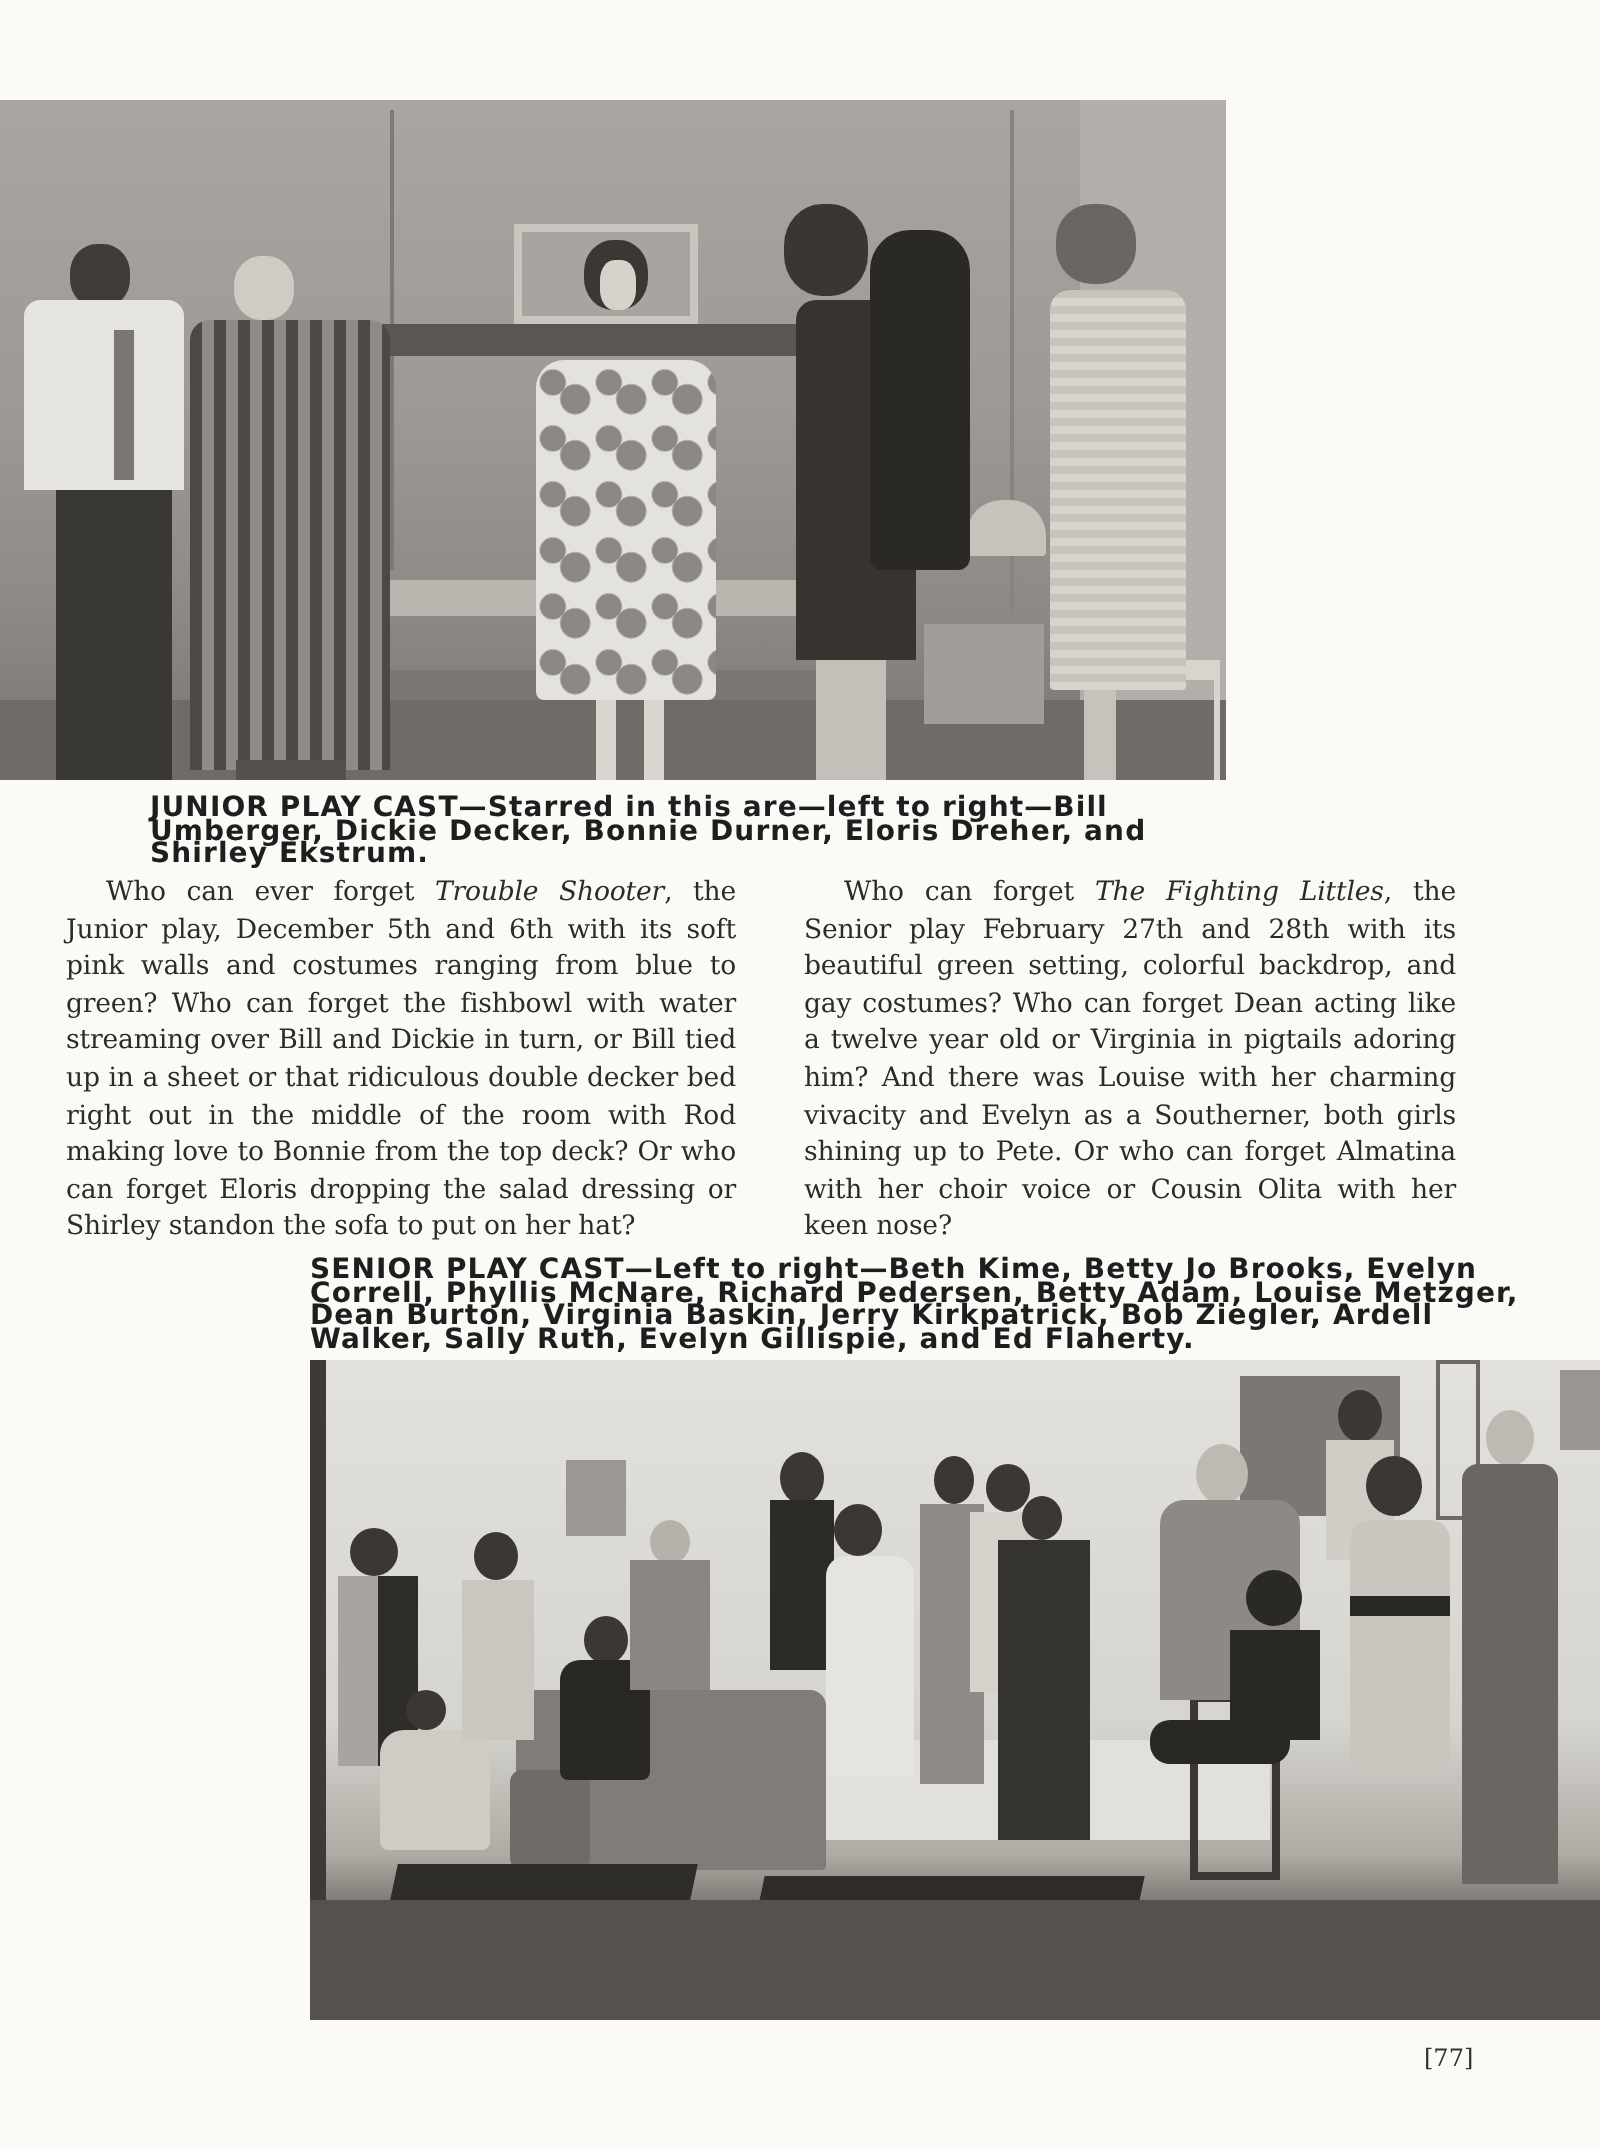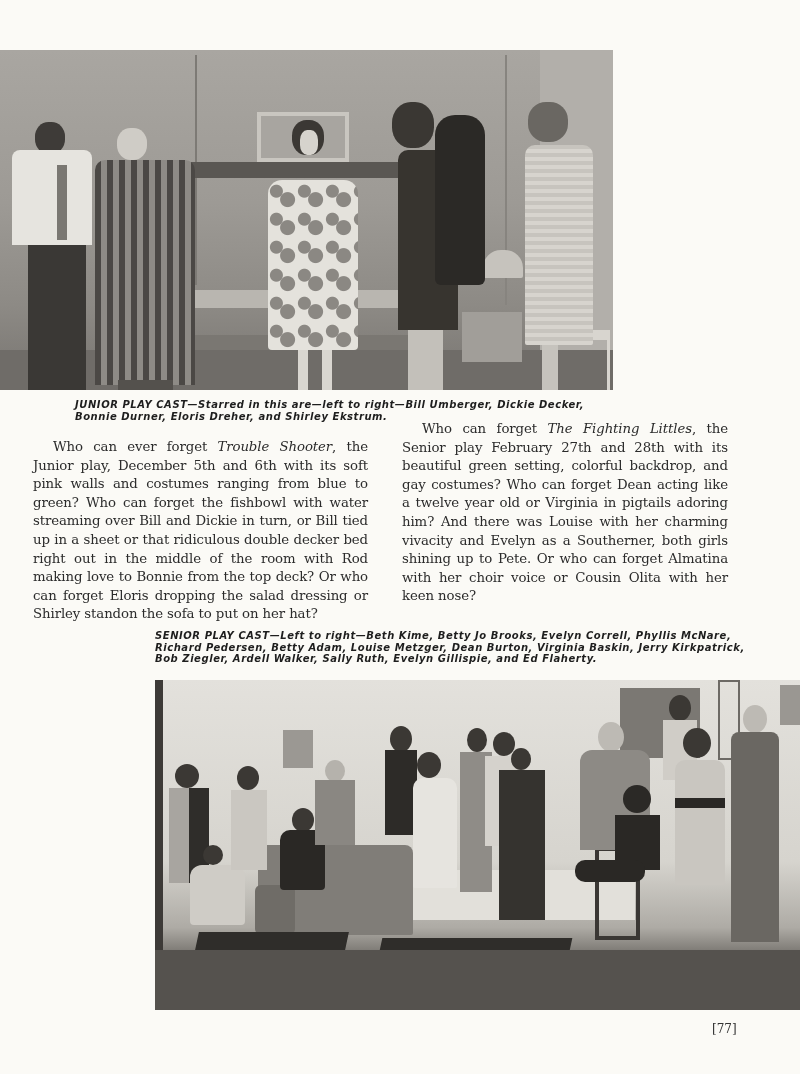--- a/index.html
+++ b/index.html
@@ -22,43 +22,42 @@
     .photo-bottom { left: 155px; top: 680px; width: 645px; height: 330px;
       background: linear-gradient(180deg, #e3e1dc 0%, #d6d4ce 55%, #aeaba5 75%, #6b6863 85%, #5e5b57 100%); }
 
     .shape { position: absolute; }
 
     
     .caption {
       position: absolute;
       font-family: "DejaVu Sans", "Liberation Sans", sans-serif;
       font-weight: bold;
-      font-size: 10px;
+      font-size: 14px;
       line-height: 11.5px;
       color: #1e1e1e;
       letter-spacing: 0.55px;
-      font-style: italic;
     }
     .caption-top { left: 75px; top: 399px; width: 545px; }
     .caption-bottom { left: 155px; top: 630px; width: 615px; }
     .caption .lead { text-transform: uppercase; }
 
     
     .column {
       position: absolute;
       font-family: "DejaVu Serif", "Liberation Serif", serif;
       font-size: 13.3px;
       line-height: 18.6px;
       color: #2b2b2b;
       text-align: justify;
       text-indent: 20px;
       letter-spacing: -0.1px;
     }
     .column-left { left: 33px; top: 438px; width: 335px; }
-    .column-right { left: 402px; top: 420px; width: 326px; }
+    .column-right { left: 402px; top: 438px; width: 326px; }
     .column em { font-style: italic; }
 
     .page-number {
       position: absolute; left: 712px; top: 1022px;
       font-family: "DejaVu Serif", "Liberation Serif", serif;
       font-size: 12px; color: #333;
     }
   </style>
 </head>
 <body>

